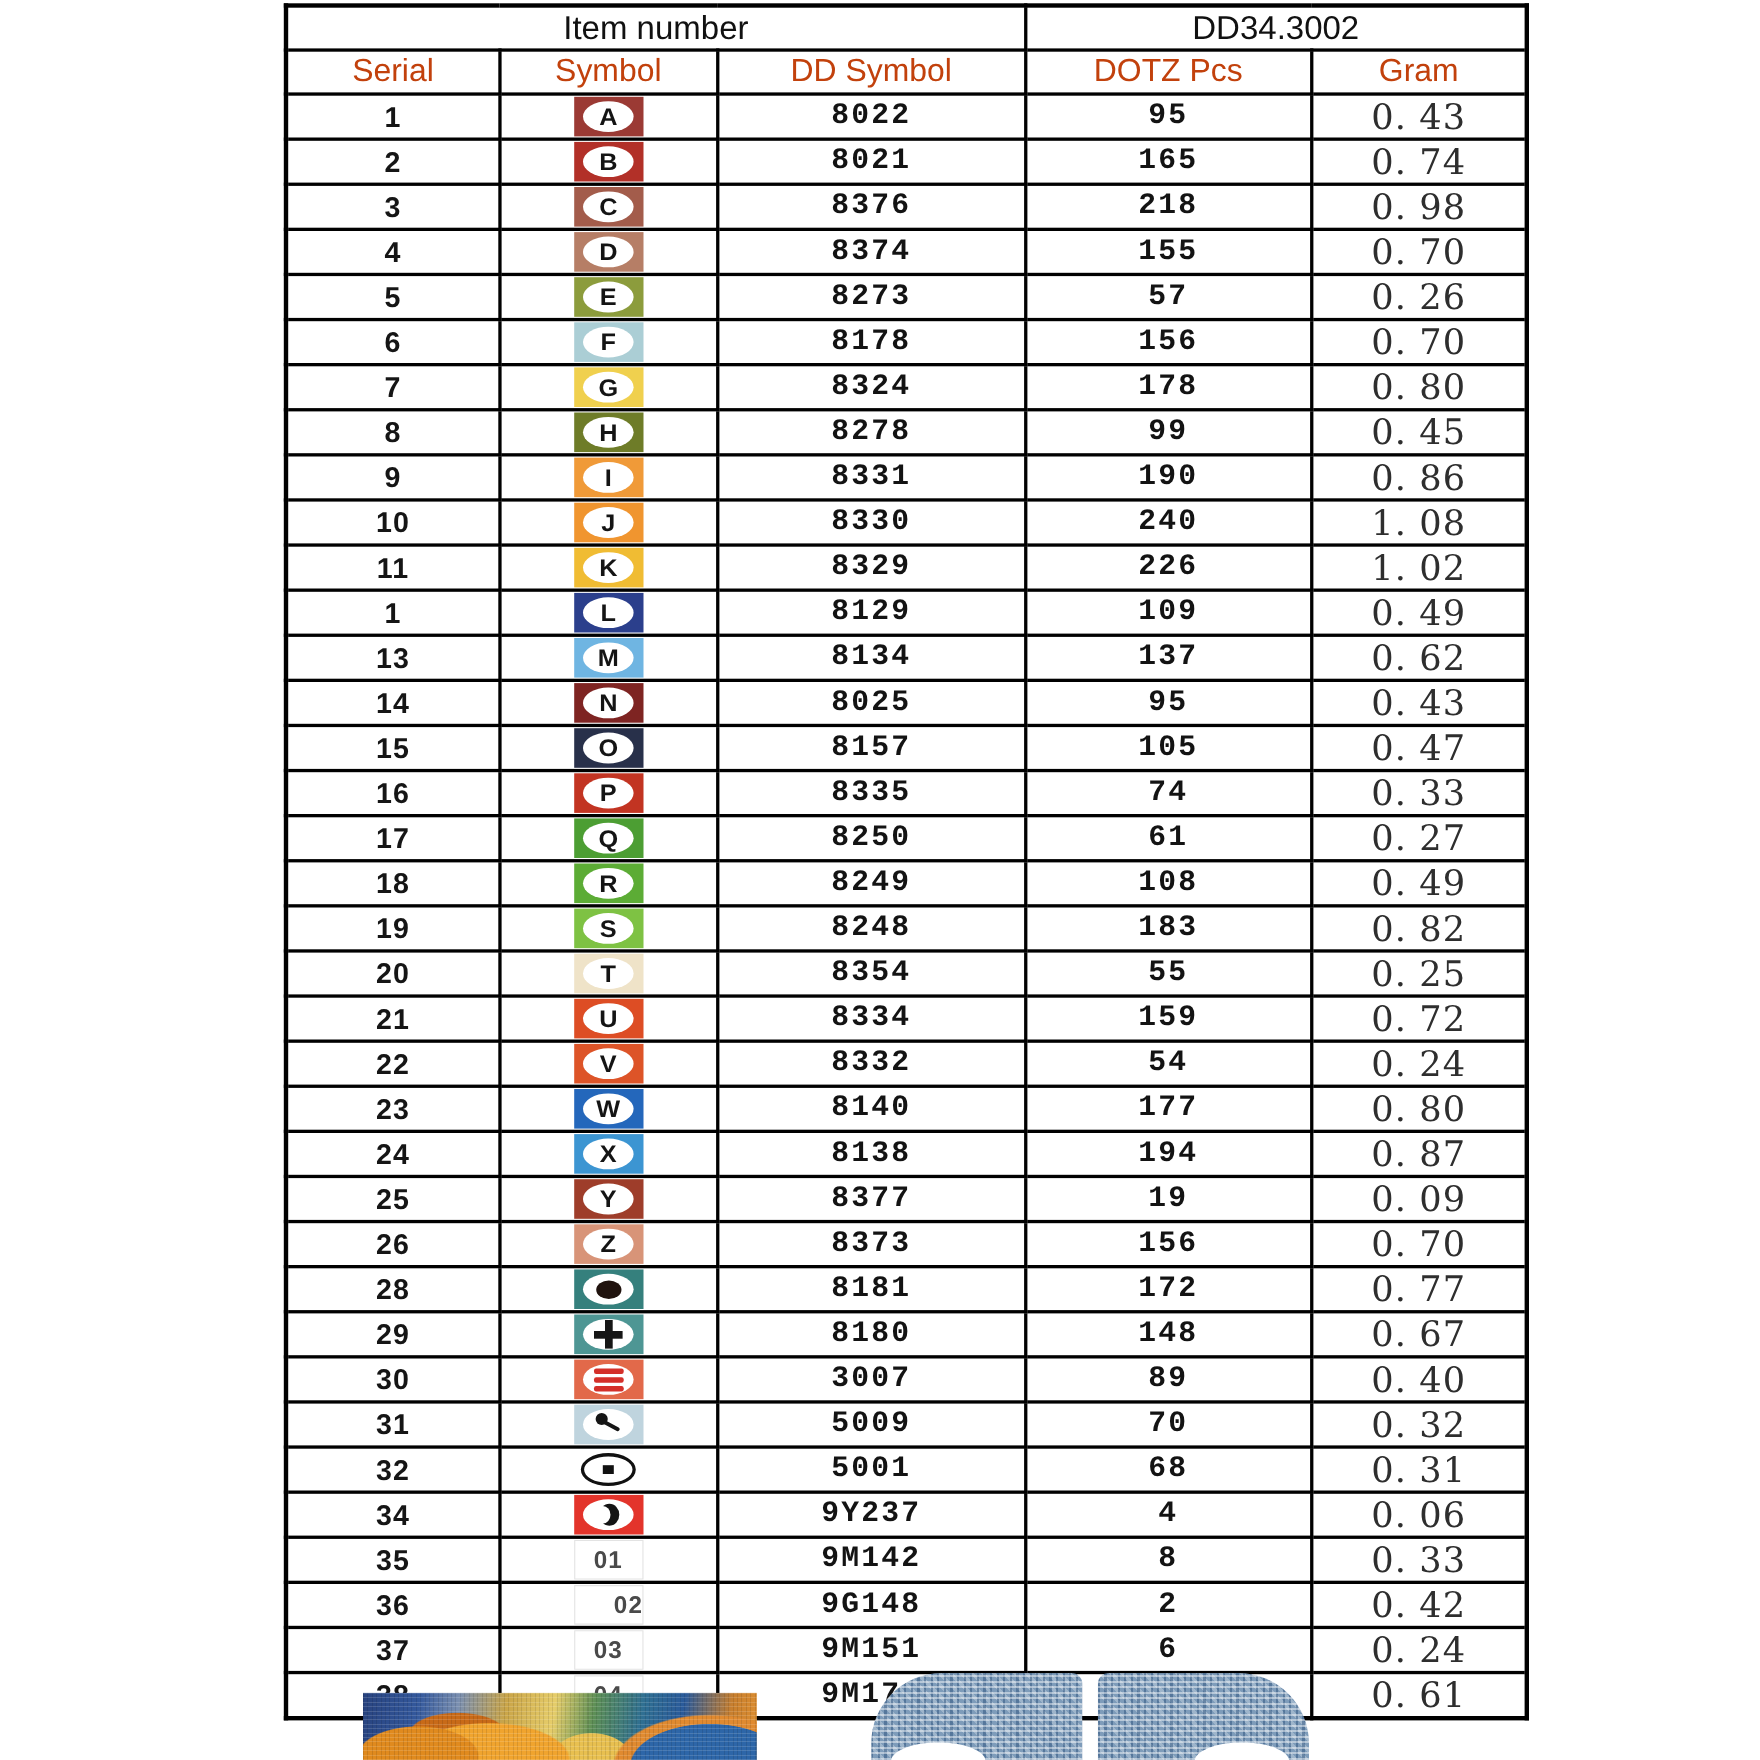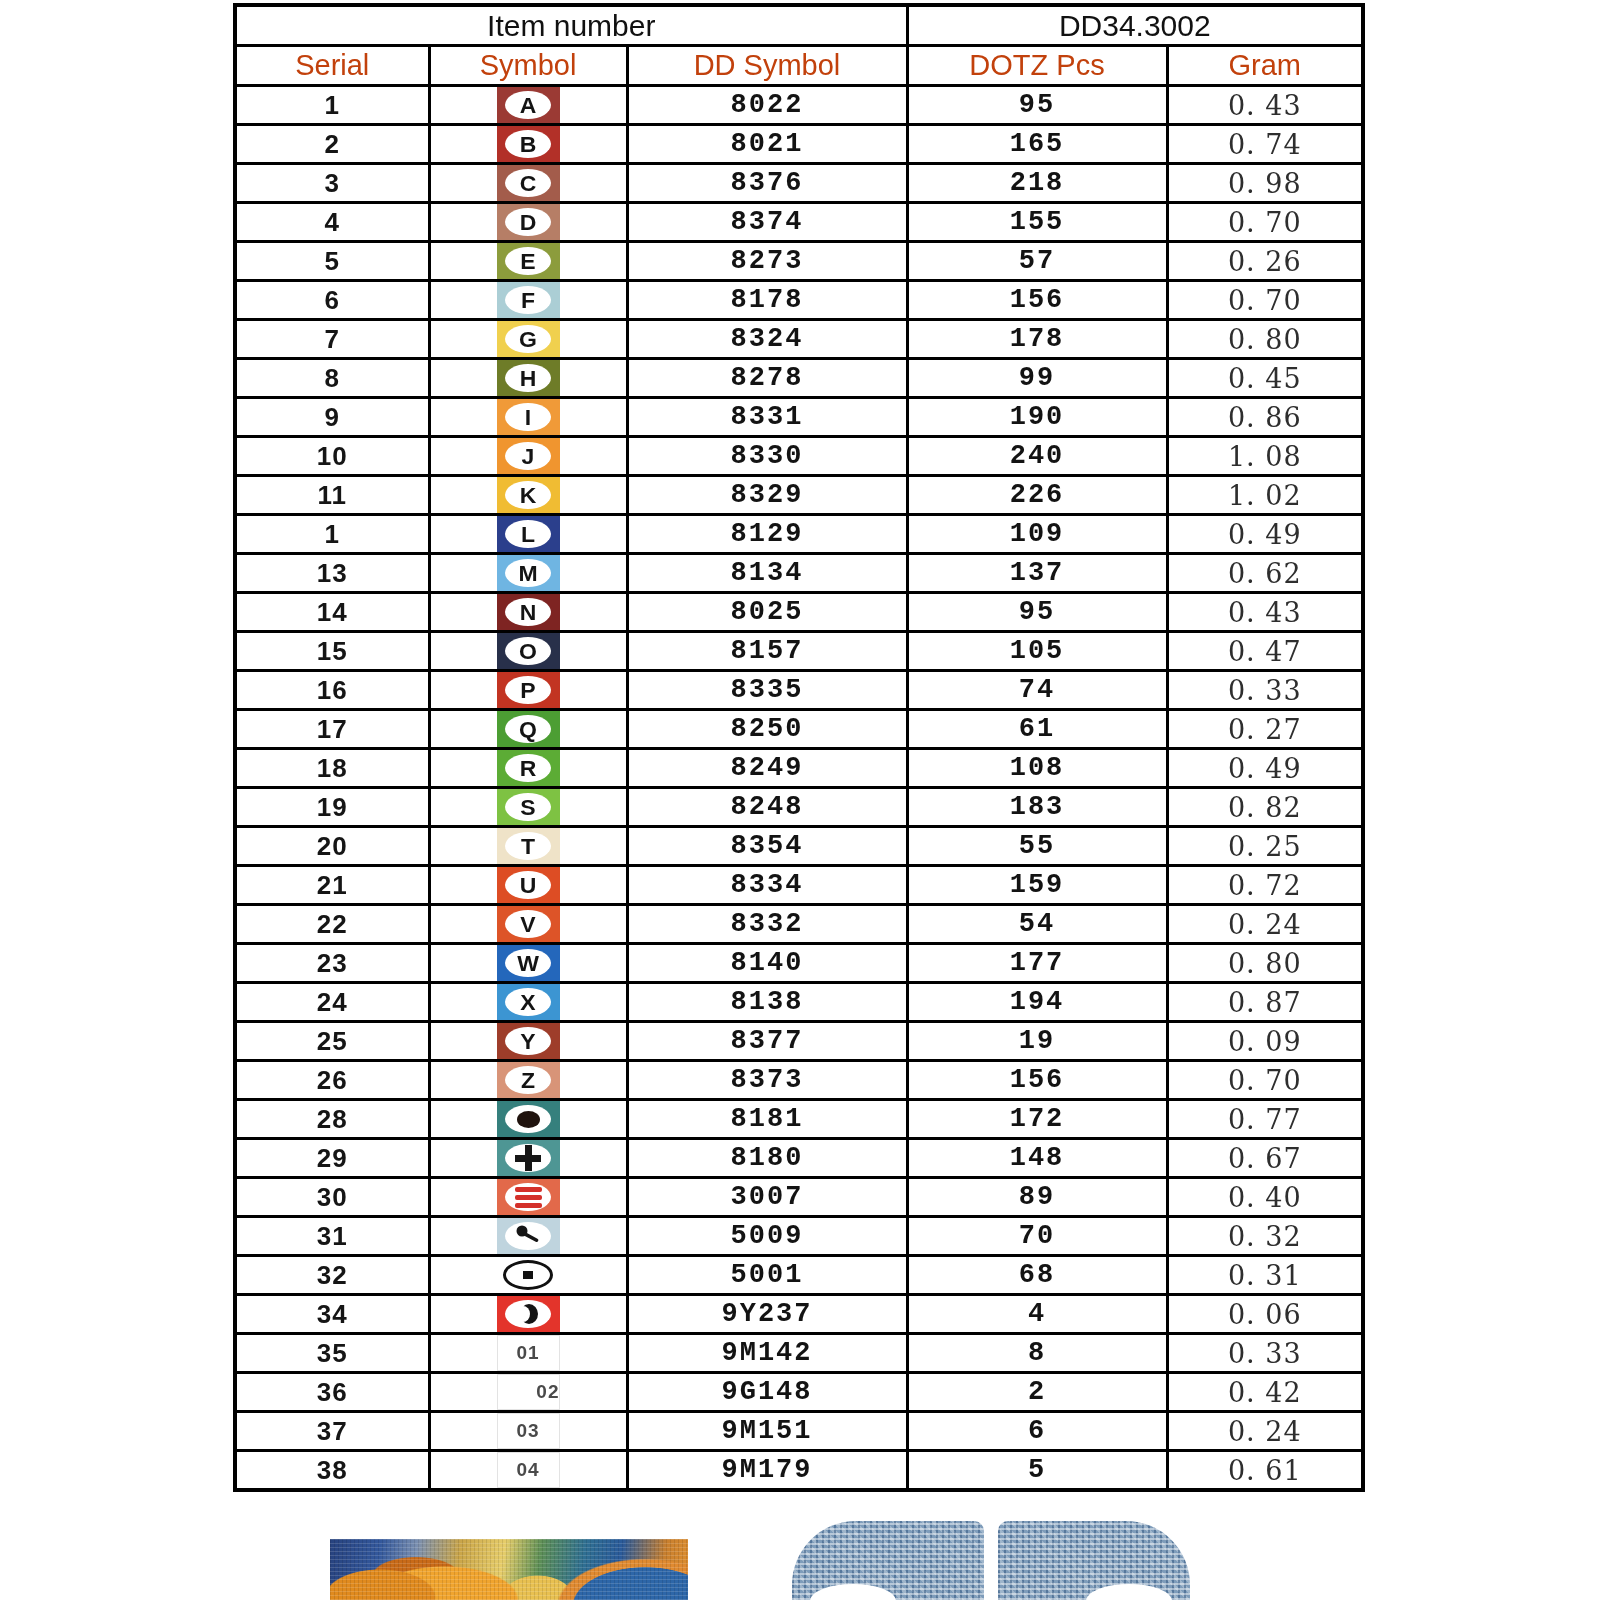--- a/index.html
+++ b/index.html
@@ -2,30 +2,30 @@
 <html><head>
 <meta charset="utf-8">
 <style>
   html,body{margin:0;padding:0;background:#fff;}
   .canvas{position:relative;width:1600px;height:1600px;background:#fff;overflow:hidden;
           font-family:"Liberation Sans",sans-serif;}
 
   
   table.legend{position:absolute;left:233px;top:3px;width:1132px;
                border-collapse:collapse;table-layout:fixed;background:#fff;}
-  table.legend{border:4px solid #000;}
+  table.legend{border:4px solid #000;margin-left:25px;}
   table.legend td{border:3px solid #000;padding:0;text-align:center;vertical-align:middle;
                   overflow:hidden;}
   tr.hdr1 td{height:37px;font-size:30px;color:#111;}
   tr.hdr2 td{height:37px;font-size:29px;color:#c2410c;}
   tr.body-row td{height:36px;}
   td.serial{font-size:26px;font-weight:700;color:#151515;letter-spacing:1px;}
   td.dd,td.pcs{font-family:"Liberation Mono",monospace;font-weight:700;font-size:27px;
                color:#131313;letter-spacing:2px;}
-  td.gram{font-family:"DejaVu Serif","Liberation Serif",serif;font-size:27px;color:#2e2e2e;
+  td.gram{font-family:"DejaVu Serif","Liberation Serif",serif;font-size:32px;color:#2e2e2e;
           letter-spacing:1px;}
 
   
   .sym{width:63px;height:36px;margin:0 auto;display:flex;align-items:center;justify-content:center;}
   .ell{width:46px;height:28px;border-radius:50%;background:#fff;display:flex;
        align-items:center;justify-content:center;flex:none;}
   .ell.outlined{border:3px solid #111;width:44px;height:24px;}
   .glyph-letter{font-weight:700;font-size:23px;line-height:1;color:#141414;
                 transform:scaleY(.95);}
   .glyph-triangle{width:20px;height:19px;background:#151515;
@@ -40,21 +40,21 @@
   .glyph-dots{position:relative;width:26px;height:20px;}
   .glyph-dots i{position:absolute;width:9px;height:8px;border-radius:50%;}
   .glyph-dots i:nth-child(1){left:9px;top:0;background:#26324e;}
   .glyph-dots i:nth-child(2){left:1px;top:10px;background:#1c1c1c;}
   .glyph-dots i:nth-child(3){left:15px;top:10px;background:#1f4a38;}
   .glyph-crescent{position:relative;width:20px;height:20px;}
   .glyph-crescent:before{content:"";position:absolute;right:0;top:0;width:18px;height:20px;
       border-radius:50%;background:#141414;}
   .glyph-crescent:after{content:"";position:absolute;left:-2px;top:2px;width:14px;height:16px;
       border-radius:50%;background:#fff;}
-  .glyph-text{font-size:19px;font-weight:700;color:#4a4a4a;letter-spacing:1px;
+  .glyph-text{font-size:22px;font-weight:700;color:#4a4a4a;letter-spacing:1px;
               font-family:"Liberation Sans",sans-serif;}
   .sym.plain{background:#fdfdfd;box-shadow:inset 0 0 0 1px #e3e3e3;}
 
   
   .artwork{position:absolute;left:330px;top:1539px;width:358px;height:61px;
     background:
       radial-gradient(ellipse 90px 45px at 14% 95%, #e08a1e 0 60%, transparent 62%),
       radial-gradient(ellipse 120px 55px at 32% 100%, #f0a42e 0 60%, transparent 62%),
       radial-gradient(ellipse 70px 30px at 24% 60%, #c86a18 0 60%, transparent 63%),
       radial-gradient(ellipse 130px 70px at 88% 110%, #2d66a8 0 55%, #e08a30 56% 66%, transparent 68%),

